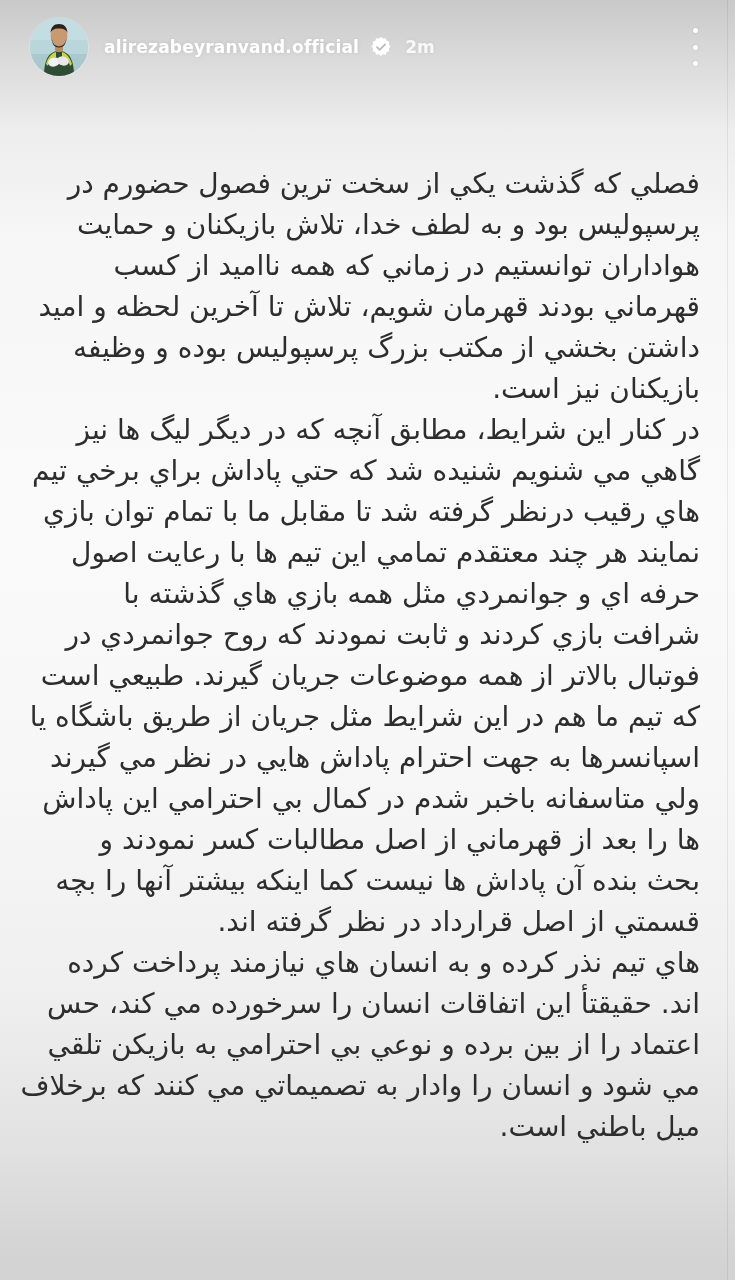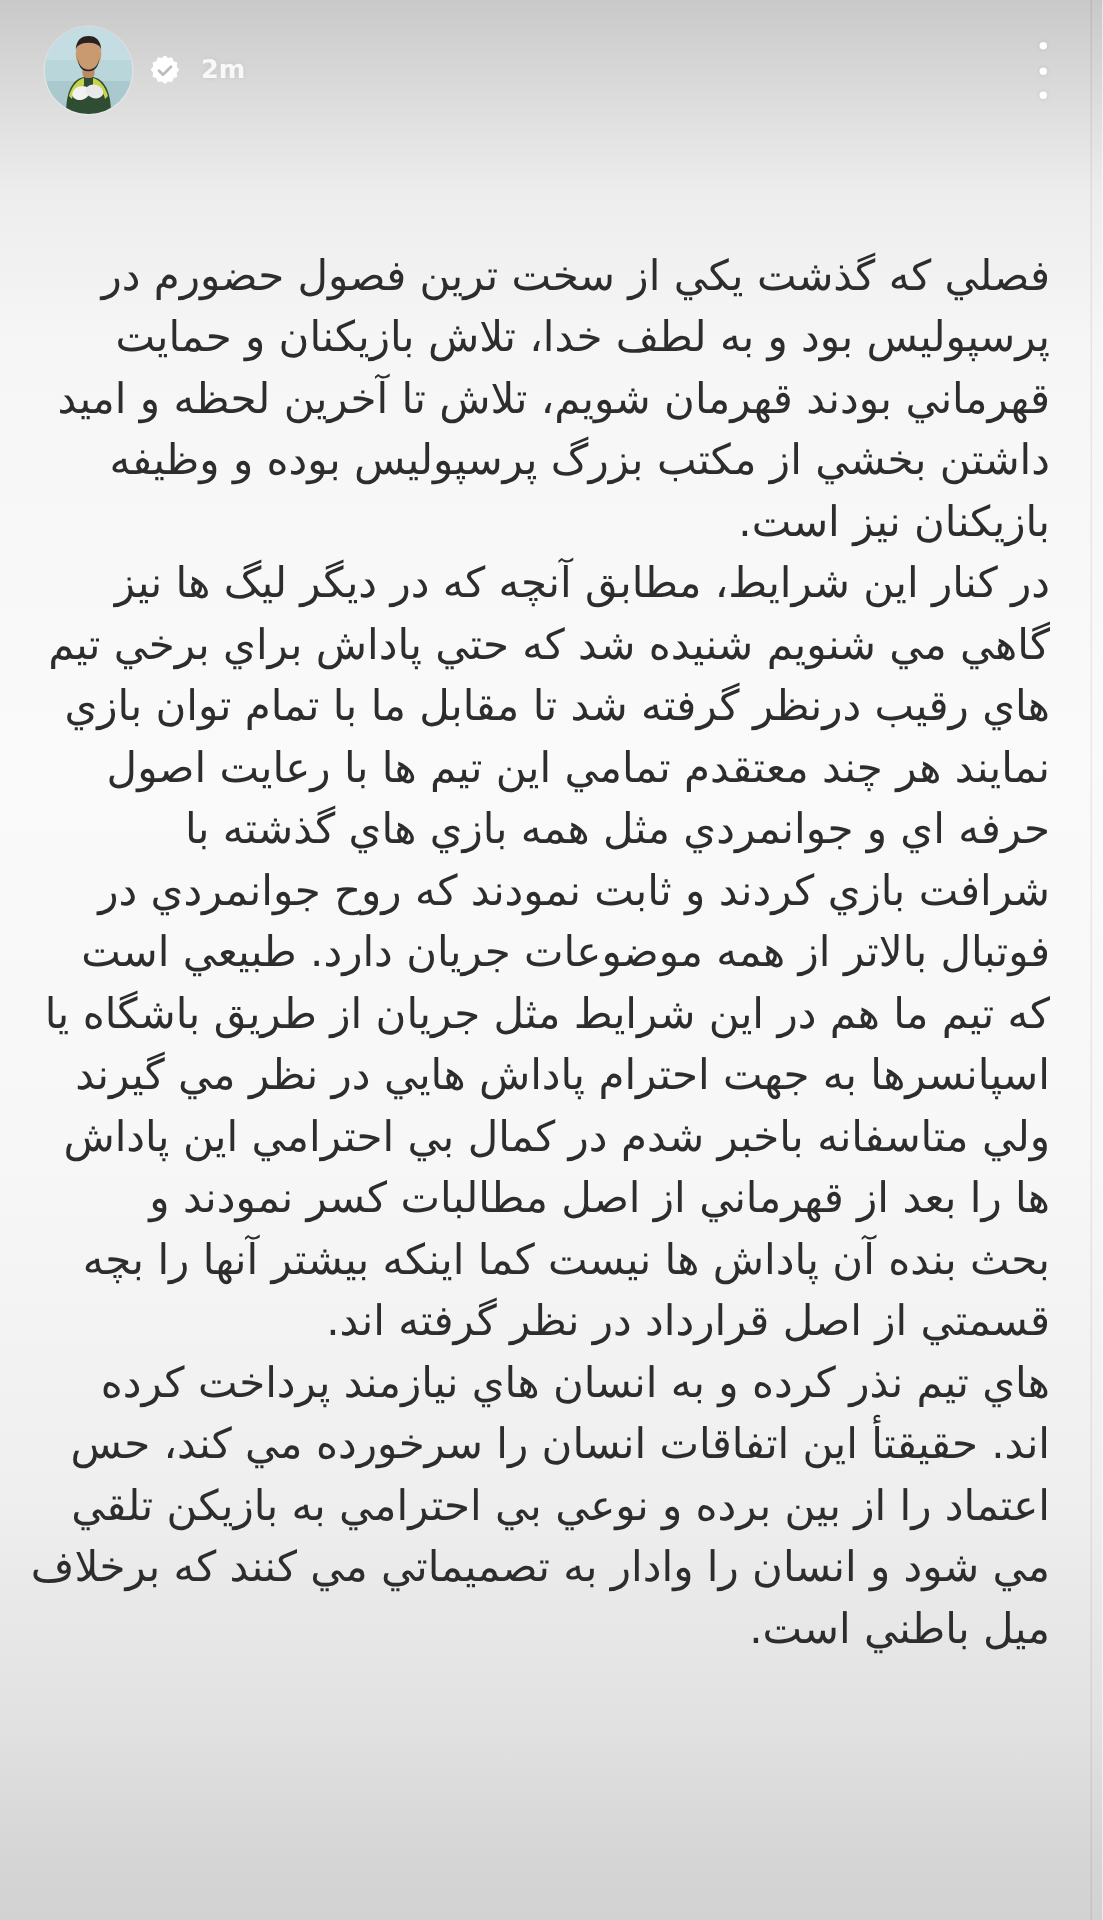--- a/index.html
+++ b/index.html
@@ -129,50 +129,52 @@
 
       <path d="M20.5 16 C20.5 9 24 6 29 6 C34 6 37.5 9 37.5 16 C37.5 12.5 34 10.5 29 10.5 C24 10.5 20.5 12.5 20.5 16 Z" fill="#2a2020"></path>
 
       <path d="M21.5 19 C22 25 25 28.5 29 28.5 C33 28.5 36 25 36.5 19 C36 26 34 29.5 29 29.5 C24 29.5 22 26 21.5 19 Z" fill="#2a2020"></path>
 
       <ellipse cx="24" cy="44" rx="6" ry="4.5" fill="#f2f2f2" transform="rotate(-18 24 44)"></ellipse>
       <ellipse cx="33" cy="43" rx="6" ry="4.5" fill="#e9e9e9" transform="rotate(16 33 43)"></ellipse>
     </svg>
   </div>
 
+  <span class="username">alirezabeyranvand.official</span>
 
   <svg class="verified" viewBox="0 0 24 24">
     <path fill="#ffffff" d="M12 0.8 L14.7 3.1 L18.2 2.5 L19.4 5.9 L22.8 7.1 L22.2 10.6 L24.5 13.3 L22.2 16 L22.8 19.5 L19.4 20.7 L18.2 24.1 L14.7 23.5 L12 25.8 L9.3 23.5 L5.8 24.1 L4.6 20.7 L1.2 19.5 L1.8 16 L-0.5 13.3 L1.8 10.6 L1.2 7.1 L4.6 5.9 L5.8 2.5 L9.3 3.1 Z" transform="scale(0.92) translate(1,-1)"></path>
     <path d="M7.2 12.2 L10.4 15.4 L16.8 9" stroke="#bdbdbd" stroke-width="2.2" fill="none" stroke-linecap="round" stroke-linejoin="round"></path>
   </svg>
 
   <span class="timestamp">2m</span>
 
   <div class="header-spacer"></div>
 
   <div class="menu-dots">
     <i></i>
       <i></i>
       <i></i>
   </div>
 </div>
 
 <div class="story-text">
   <div class="line">فصلي كه گذشت يكي از سخت ترين فصول حضورم در</div>
   <div class="line">پرسپوليس بود و به لطف خدا، تلاش بازيكنان و حمايت</div>
+  <div class="line">هواداران توانستيم در زماني كه همه نااميد از كسب</div>
   <div class="line">قهرماني بودند قهرمان شويم، تلاش تا آخرين لحظه و اميد</div>
   <div class="line">داشتن بخشي از مكتب بزرگ پرسپوليس بوده و وظيفه</div>
   <div class="line">بازيكنان نيز است.</div>
   <div class="line">در كنار اين شرايط، مطابق آنچه كه در ديگر ليگ ها نيز</div>
   <div class="line">گاهي مي شنويم شنيده شد كه حتي پاداش براي برخي تيم</div>
   <div class="line">هاي رقيب درنظر گرفته شد تا مقابل ما با تمام توان بازي</div>
   <div class="line">نمايند هر چند معتقدم تمامي اين تيم ها با رعايت اصول</div>
   <div class="line">حرفه اي و جوانمردي مثل همه بازي هاي گذشته با</div>
   <div class="line">شرافت بازي كردند و ثابت نمودند كه روح جوانمردي در</div>
-  <div class="line">فوتبال بالاتر از همه موضوعات جريان دارد. طبيعي است</div>
+  <div class="line">فوتبال بالاتر از همه موضوعات جريان گيرند. طبيعي است</div>
   <div class="line">كه تيم ما هم در اين شرايط مثل جريان از طريق باشگاه يا</div>
   <div class="line">اسپانسرها به جهت احترام پاداش هايي در نظر مي گيرند</div>
   <div class="line">ولي متاسفانه باخبر شدم در كمال بي احترامي اين پاداش</div>
   <div class="line">ها را بعد از قهرماني از اصل مطالبات كسر نمودند و</div>
   <div class="line">بحث بنده آن پاداش ها نيست كما اينكه بيشتر آنها را بچه</div>
   <div class="line">قسمتي از اصل قرارداد در نظر گرفته اند.</div>
   <div class="line">هاي تيم نذر كرده و به انسان هاي نيازمند پرداخت كرده</div>
   <div class="line">اند. حقيقتأ اين اتفاقات انسان را سرخورده مي كند، حس</div>
   <div class="line">اعتماد را از بين برده و نوعي بي احترامي به بازيكن تلقي</div>
   <div class="line">مي شود و انسان را وادار به تصميماتي مي كنند كه برخلاف</div>

